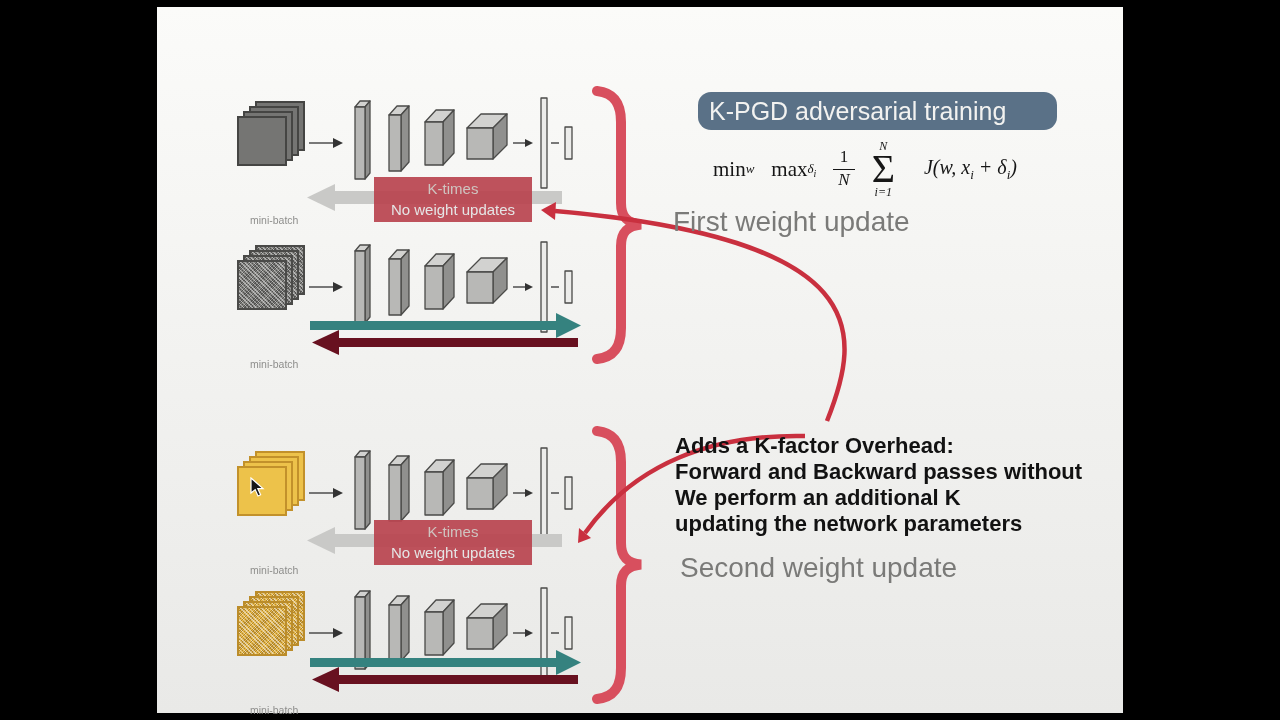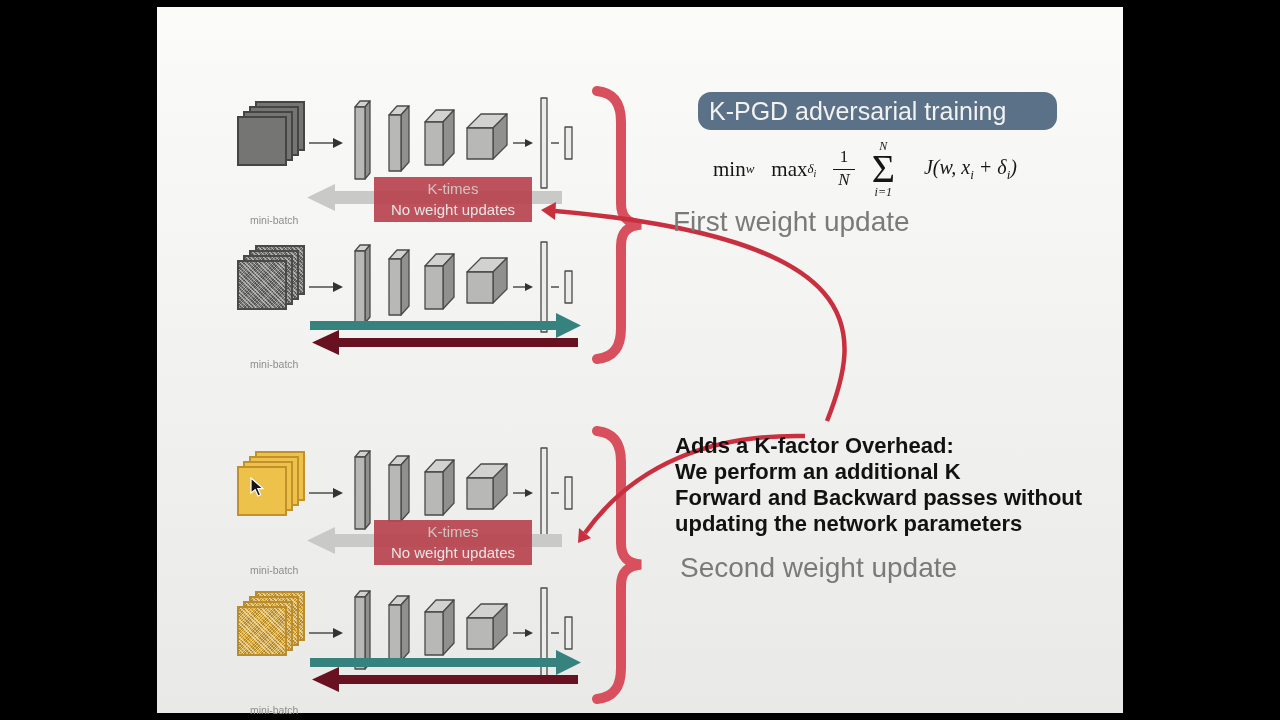--- a/index.html
+++ b/index.html
@@ -285,22 +285,22 @@
       <span class="sigma">Σ</span>
       <span class="sbot">i=1</span>
     </span>
     <span class="expr"><span>J(w, x</span><sub>i</sub><span> + δ</span><sub>i</sub><span>)</span></span>
   </div>
 
   <div class="weight-update fwu">First weight update</div>
 
   <div class="overhead">
     <div>Adds a K-factor Overhead:</div>
+    <div>Forward and Backward passes without</div>
     <div>We perform an additional K</div>
-    <div>Forward and Backward passes without</div>
     <div>updating the network parameters</div>
   </div>
 
   <div class="weight-update swu">Second weight update</div>
 
   <svg class="cursor" width="15" height="21" viewBox="0 0 15 21">
     <path d="M1,1 L1,16 L5.2,12.6 L8,19 L10.6,17.8 L7.8,11.6 L13,11.6 Z" fill="#161616" stroke="#fff" stroke-width="1.2"></path>
   </svg>
 
 </div>

